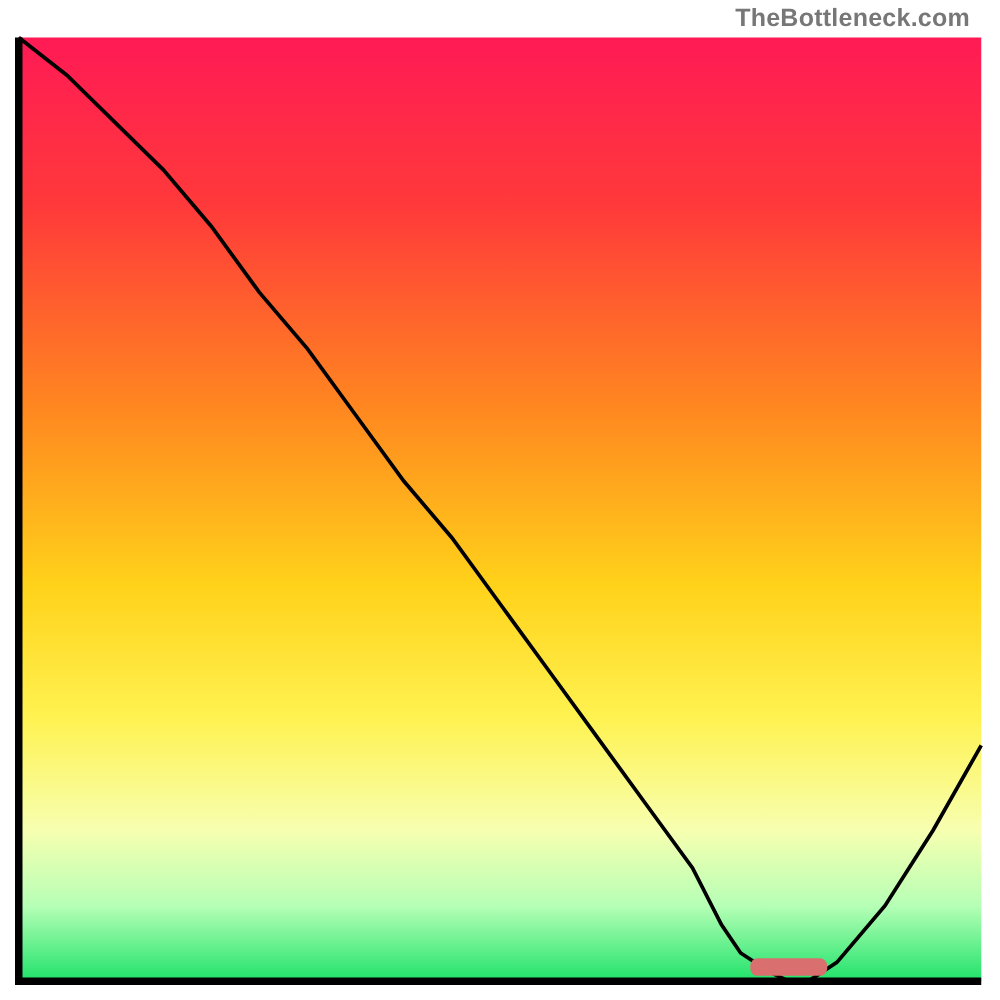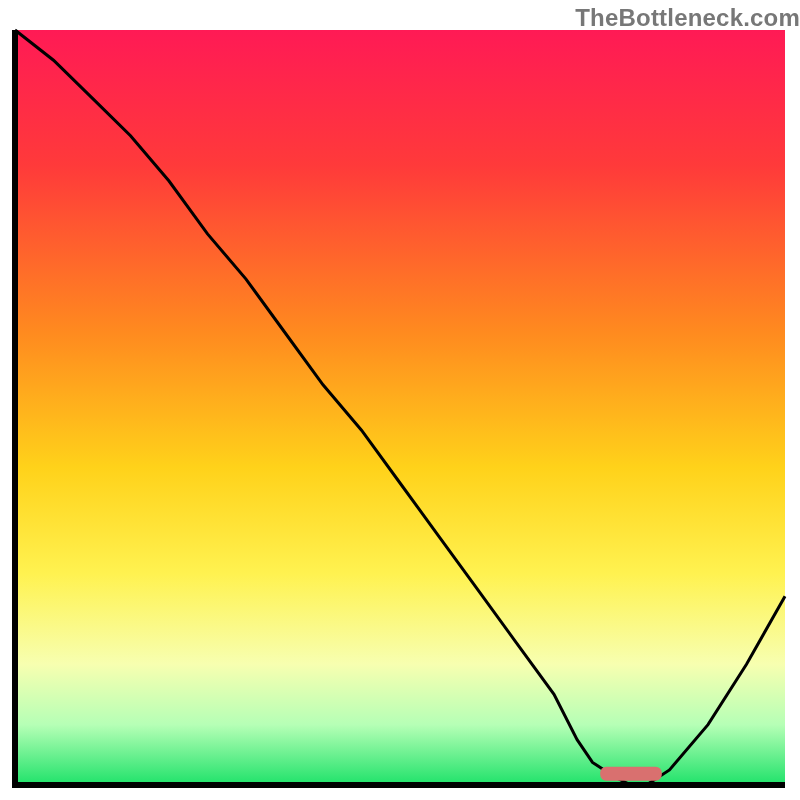--- a/index.html
+++ b/index.html
@@ -1,17 +1,17 @@
 <!DOCTYPE html>
 <html><head>
 <meta charset="utf-8">
 <style>
   html,body{margin:0;padding:0;width:800px;height:800px;overflow:hidden;background:#fff;font-family:Arial,Helvetica,sans-serif}
   .wrap{position:relative;width:800px;height:800px}
-  .watermark{position:absolute;top:4px;right:0;font-size:24px;font-weight:600;color:#777;letter-spacing:.2px}
+  .watermark{position:absolute;top:4px;right:24px;font-size:20px;font-weight:600;color:#777;letter-spacing:.2px}
   svg{display:block}
 </style>
 </head>
 <body>
 <div class="wrap">
 
 <div class="watermark">TheBottleneck.com</div>
 
 <svg id="chart-svg" width="800" height="800">
   <defs>

